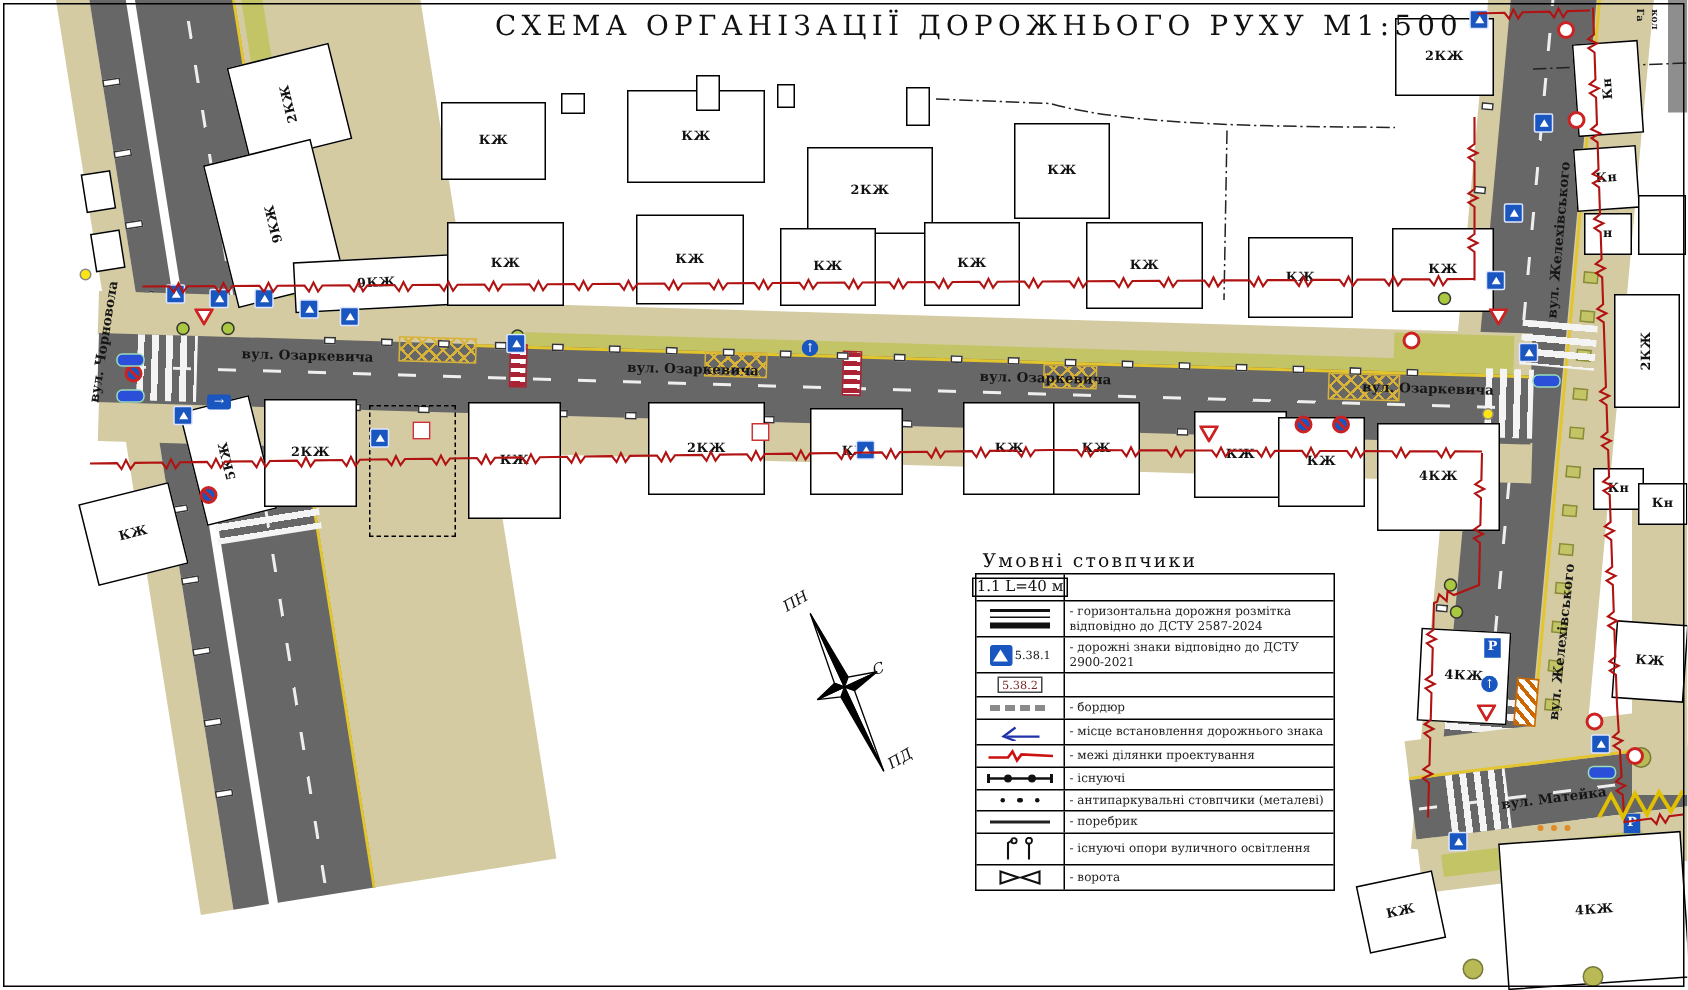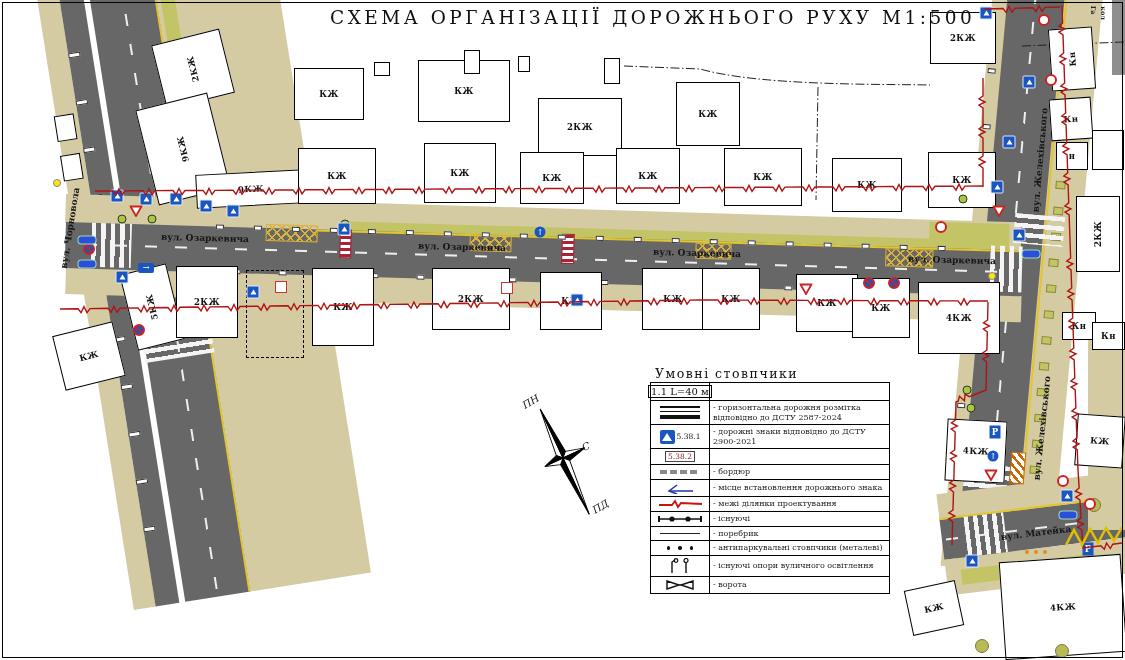--- a/index.html
+++ b/index.html
@@ -565,36 +565,36 @@
               <circle cx="30" cy="4" r="2.6" fill="#111"></circle>
               <path d="M1,1 l0,6 M43,1 l0,6" stroke="#111" stroke-width="2"></path>
             </svg>
           </div>
           <div class="ltxt">
             <span>- існуючі</span>
           </div>
         </div>
         <div class="lrow">
           <div class="lico">
-            <span class="ec"></span>
-          </div>
-          <div class="ltxt">
-            <span>- поребрик</span>
-          </div>
-        </div>
-        <div class="lrow">
-          <div class="lico">
             <span class="db">
               <i></i>
               <i></i>
               <i></i>
             </span>
           </div>
           <div class="ltxt">
             <span>- антипаркувальні стовпчики (металеві)</span>
+          </div>
+        </div>
+        <div class="lrow">
+          <div class="lico">
+            <span class="ec"></span>
+          </div>
+          <div class="ltxt">
+            <span>- поребрик</span>
           </div>
         </div>
         <div class="lrow">
           <div class="lico">
             <svg width="26" height="16">
               <path d="M5,15 L5,4 l3,-2" fill="none" stroke="#111" stroke-width="1.4"></path>
               <circle cx="9" cy="2.5" r="1.8" fill="none" stroke="#111" stroke-width="1.2"></circle>
               <path d="M19,15 L19,4" fill="none" stroke="#111" stroke-width="1.4"></path>
               <circle cx="19" cy="2.5" r="2" fill="none" stroke="#111" stroke-width="1.2"></circle>
             </svg>

